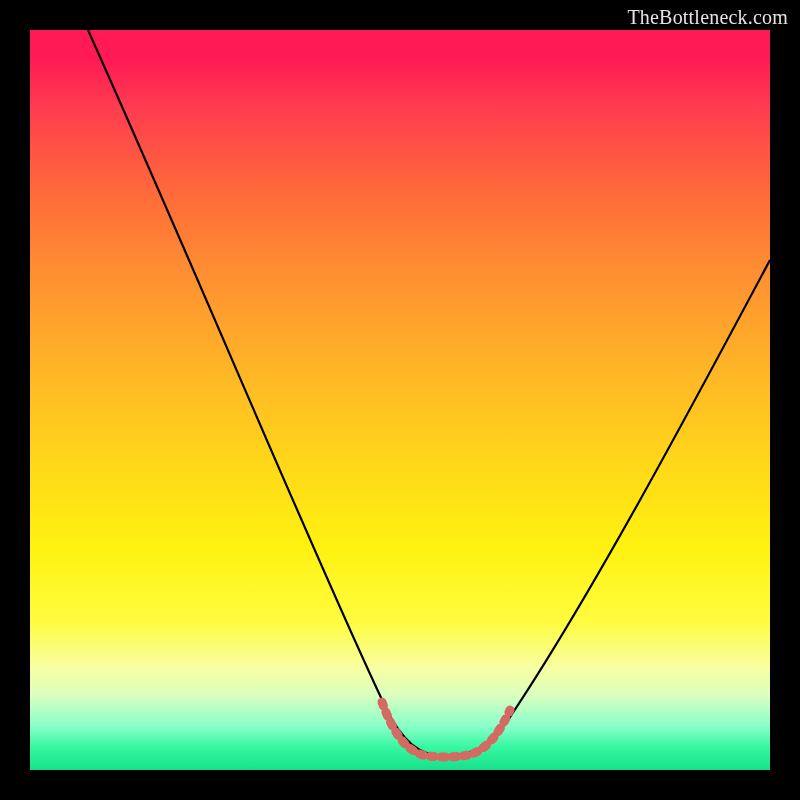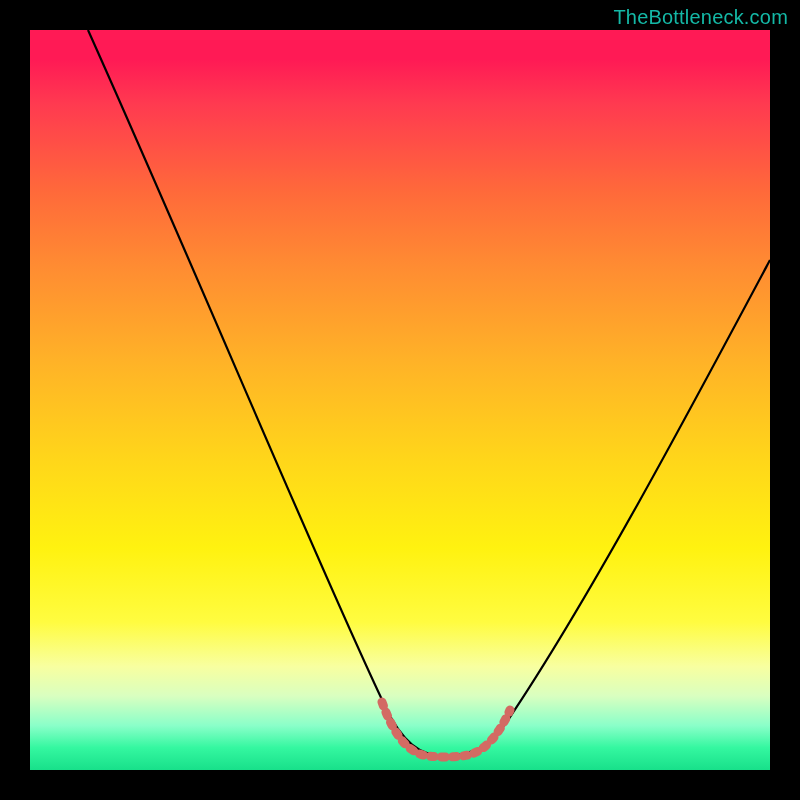--- a/index.html
+++ b/index.html
@@ -43,25 +43,26 @@
       #d9ffc0 90%,
       #8affc9 94%,
       #34f7a0 97%,
       #18e08a 100%
     );
   }
   .watermark {
     position: absolute;
     top: 6px;
     right: 12px;
-    color: #14b8a6;
+    color: #e5e5e5;
     font-size: 20px;
     font-weight: 500;
     letter-spacing: 0.2px;
     user-select: none;
+    font-family: Liberation Serif, serif;
   }
   svg.curve {
     position: absolute;
     inset: 0;
   }
 </style>
 </head>
 <body>
 
 <div class="frame">

